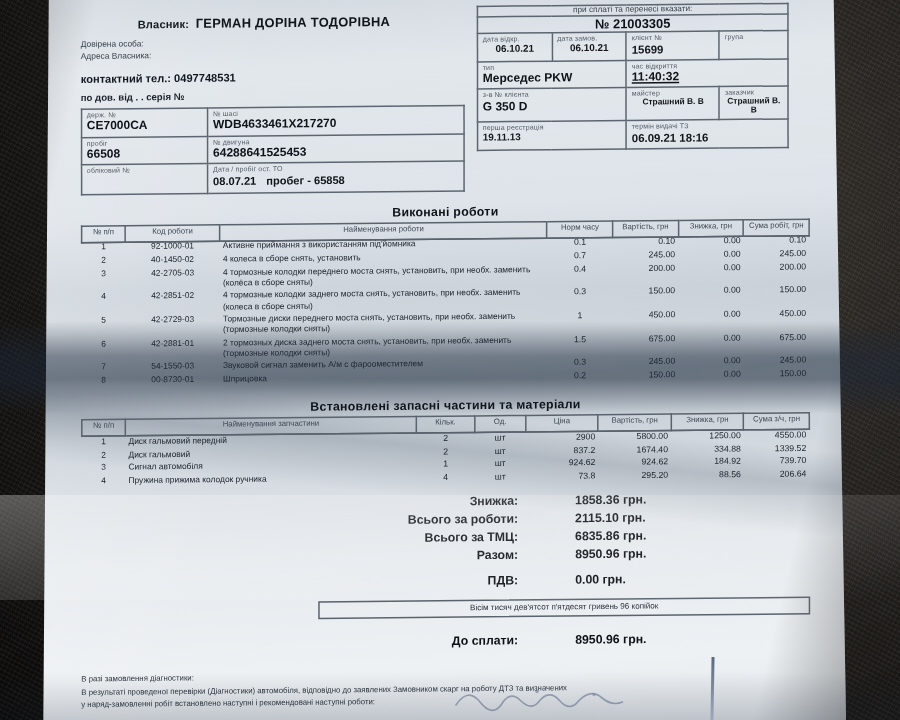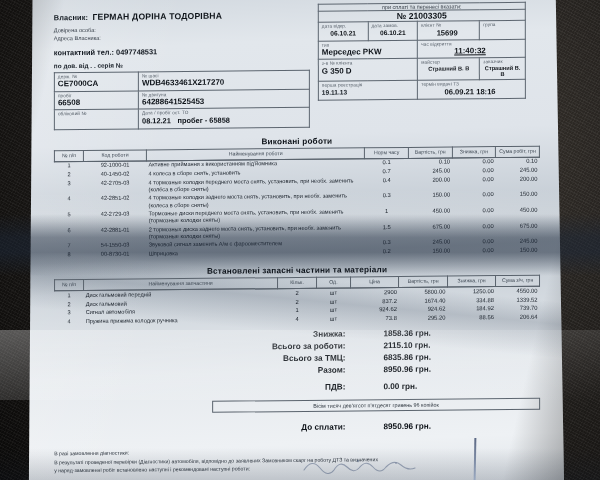--- a/index.html
+++ b/index.html
@@ -40,21 +40,21 @@
   #band3{top:448px;height:40px;
     background:linear-gradient(180deg, rgba(20,30,46,0) 0%, rgba(20,30,46,.22) 100%);}
 
   
   #content{position:absolute;left:22px;top:-14px;width:542px;height:512px;
     transform: rotate(-0.55deg) skewX(-0.5deg);
     color:#12161b;}
   #inner{position:absolute;left:32px;top:18px;width:486px;}
   .owner{font-size:8.6px;font-weight:bold;letter-spacing:.2px;color:#10151b;}
   .lbl-sm{font-size:5.1px;color:#4a535e;letter-spacing:.1px;}
-  .bold{font-weight:bold;}
+  .bold{font-weight:bold;margin-left:38px;}
 
   
   .topwrap{display:flex;gap:8px;align-items:flex-start;}
   .topleft{width:256px;}
   .topright{width:208px;}
 
   .ownerline{margin-bottom:2px;}
   .dov{font-size:5.6px;color:#39414b;line-height:1.5;}
   .tel{font-size:7.4px;font-weight:bold;margin-top:5px;color:#121820;}
   .dov2{font-size:6.4px;font-weight:bold;margin-top:5px;color:#1b222a;}
@@ -64,21 +64,21 @@
   .cellpad{padding:1px 3px 2px 3px;}
   .cap{font-size:4.7px;color:#545d67;display:block;line-height:1.2;letter-spacing:.1px;}
   .val{font-size:8px;font-weight:bold;color:#0e1319;line-height:1.15;display:block;}
   .val-s{font-size:6.6px;font-weight:bold;color:#131a21;display:block;}
 
   
   .rb td{border:.7px solid #5d6670;padding:0;vertical-align:top;}
   .rtitle{font-size:5.5px;text-align:center;color:#3d454f;padding:1.5px 0;}
   .rnum{font-size:8.6px;font-weight:bold;text-align:center;padding:2px 0;color:#0d1218;}
   .rval-c{font-size:6.6px;font-weight:bold;text-align:center;display:block;}
-  .rval-r{font-size:7.6px;font-weight:bold;text-align:center;display:block;padding-right:3px;}
+  .rval-r{font-size:7.6px;font-weight:bold;text-align:left;display:block;padding-right:3px;}
 
   
   .sect{text-align:center;font-size:8.2px;font-weight:bold;margin:9px 0 2px 0;color:#0d1218;letter-spacing:.2px;}
 
   
   .dt{width:100%;border-collapse:collapse;}
   .dt th{border:.7px solid #5a636d;font-size:5.2px;font-weight:normal;color:#3f4954;
          padding:2px 1px;line-height:1.15;text-align:center;}
   .dt td{font-size:5.6px;color:#1b222b;padding:.6px 2px;line-height:1.3;vertical-align:top;}
   .dt tbody tr td{border:none;}
@@ -165,21 +165,21 @@
               <td>
                     <div class="cellpad">
                 <span class="cap">обліковий №</span>
                 <span class="val"></span>
               </div>
                   </td>
               <td>
                     <div class="cellpad">
                 <span class="cap">Дата / пробіг ост. ТО</span>
                 <span class="val">
-                  <span style="font-size:7.4px;">08.12.21</span>
+                  <span style="font-size:7.4px;">08.07.21</span>
                   &nbsp;
                   <span style="font-size:7.4px;margin-top:28px;">пробег - 65858</span>
                 </span>
               </div>
                   </td>
             </tr>
           </tbody>
             </table>
         </div>
 

